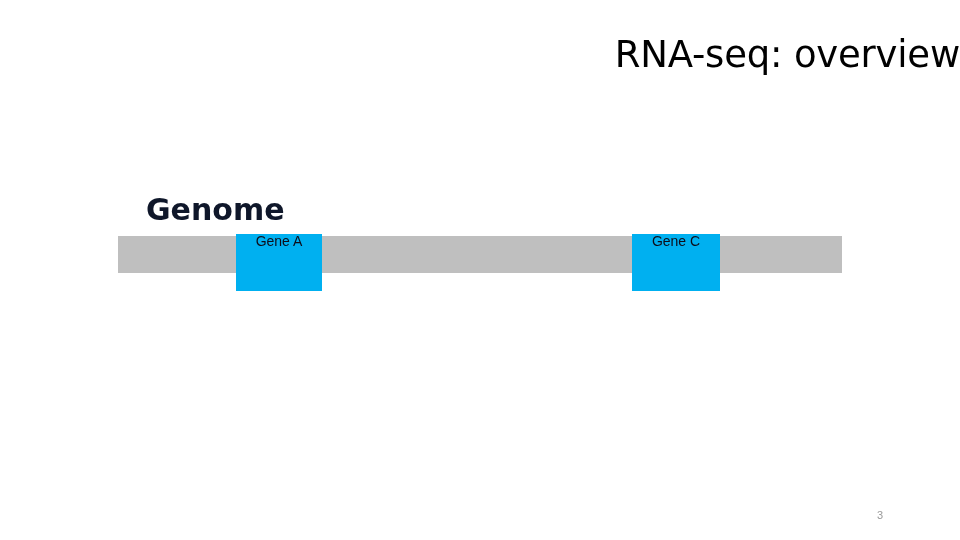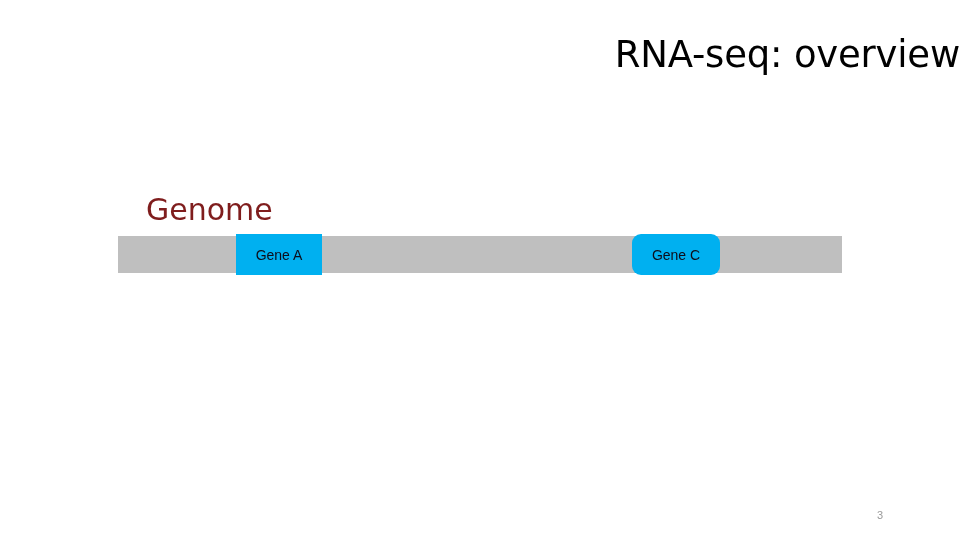--- a/index.html
+++ b/index.html
@@ -37,56 +37,56 @@
     white-space: nowrap;
   }
 
   
   #genome-label {
     position: absolute;
     left: 146px;
     top: 192px;
     font-family: "DejaVu Sans", "Liberation Sans", sans-serif;
     font-size: 30px;
-    font-weight: 400;
+    font-weight: 700;
     line-height: 36px;
-    color: #7f1d1d;
+    color: #0f172a;
     white-space: nowrap;
   }
 
   
   #genome-track {
     position: absolute;
     left: 118px;
     top: 236px;
     width: 724px;
     height: 37px;
     background: #bfbfbf;
   }
 
   
   .gene-block {
     position: absolute;
     top: 234px;
-    height: 41px;
+    height: 57px;
     background: #00b0f0;
     display: flex;
-    align-items: center;
+    align-items: flex-start;
     justify-content: center;
     font-family: "Liberation Sans", sans-serif;
     font-size: 14px;
     font-weight: 400;
     color: #0d0d1a;
     line-height: 1;
     white-space: nowrap;
   }
 
   #gene-block-a { left: 236px; width: 86px; }
   #gene-block-b { left: 376px; width: 89px; }
-  #gene-block-c { left: 632px; width: 88px; border-radius: 9px; }
+  #gene-block-c { left: 632px; width: 88px; }
 
   
   #slide-number {
     position: absolute;
     left: 868px;
     top: 508px;
     width: 24px;
     text-align: center;
     font-family: "Liberation Sans", sans-serif;
     font-size: 11px;

